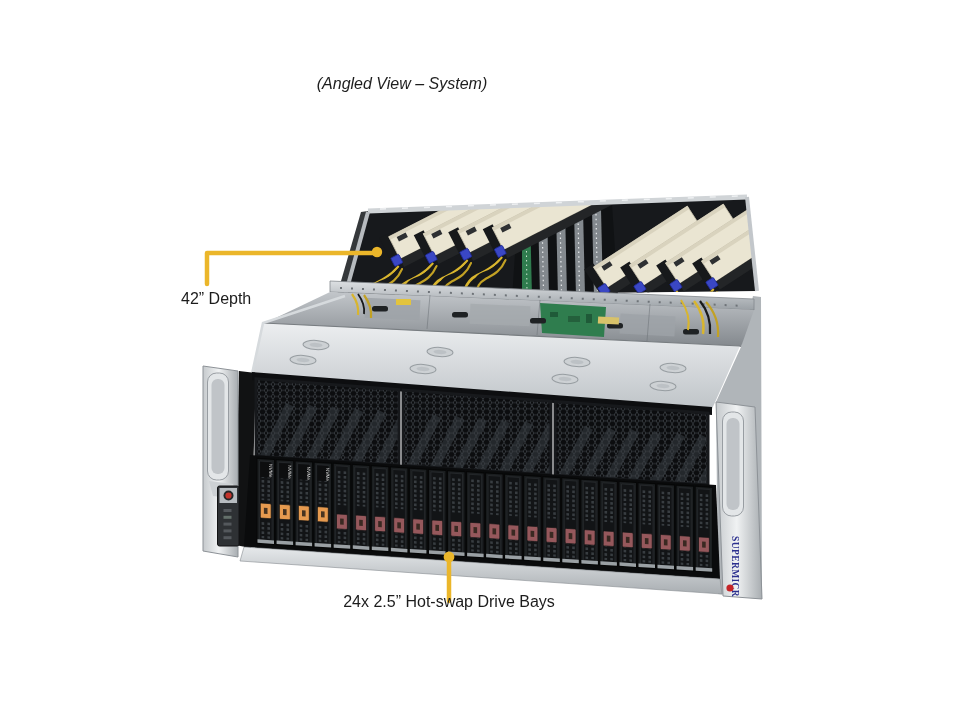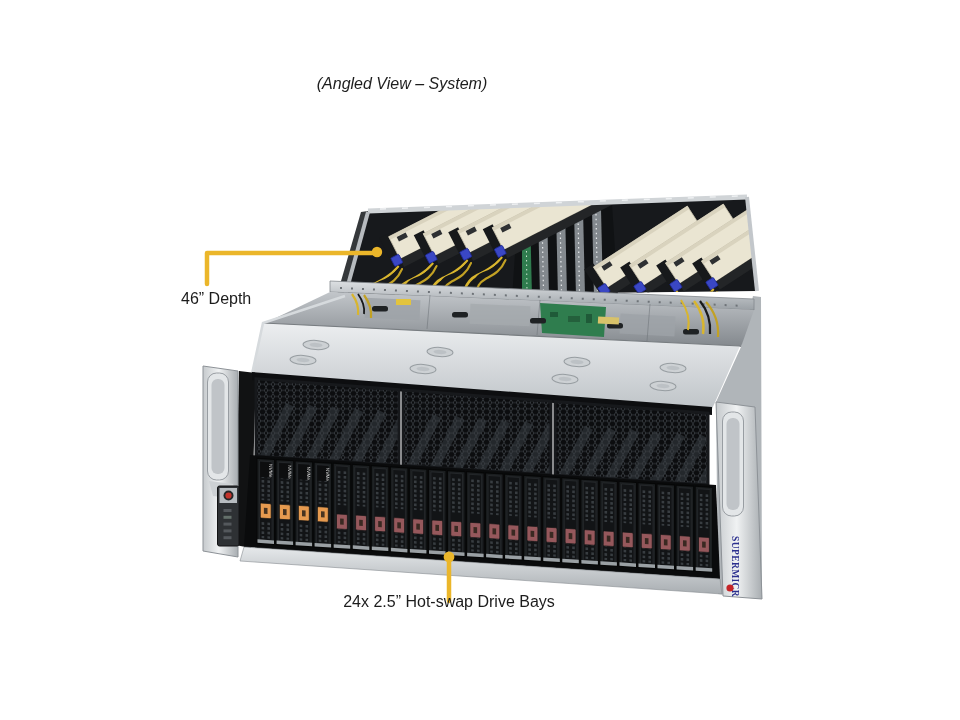--- a/index.html
+++ b/index.html
@@ -616,16 +616,16 @@
     <polyline id="depthLine" points="207,284 207,253 375,253" fill="none" stroke-width="4.5" stroke-linejoin="round" stroke-linecap="round" stroke="#EBB62A"></polyline>
     <circle id="depthDot" cx="377" cy="252" r="5.2" fill="#EBB62A"></circle>
   </g>
   <g>
     <line id="driveLine" x1="449" y1="560" x2="449" y2="601" stroke-width="4.5" stroke-linecap="round" stroke="#EBB62A"></line>
     <circle id="driveDot" cx="449" cy="557" r="5.4" fill="#EBB62A"></circle>
   </g>
 </svg>
 
 <div class="lbl title-lbl">(Angled View – System)</div>
-<div class="lbl depth-lbl">46” Depth</div>
+<div class="lbl depth-lbl">42” Depth</div>
 <div class="lbl drives-lbl">24x 2.5” Hot-swap Drive Bays</div>
 
 </div>
 
 </body></html>

